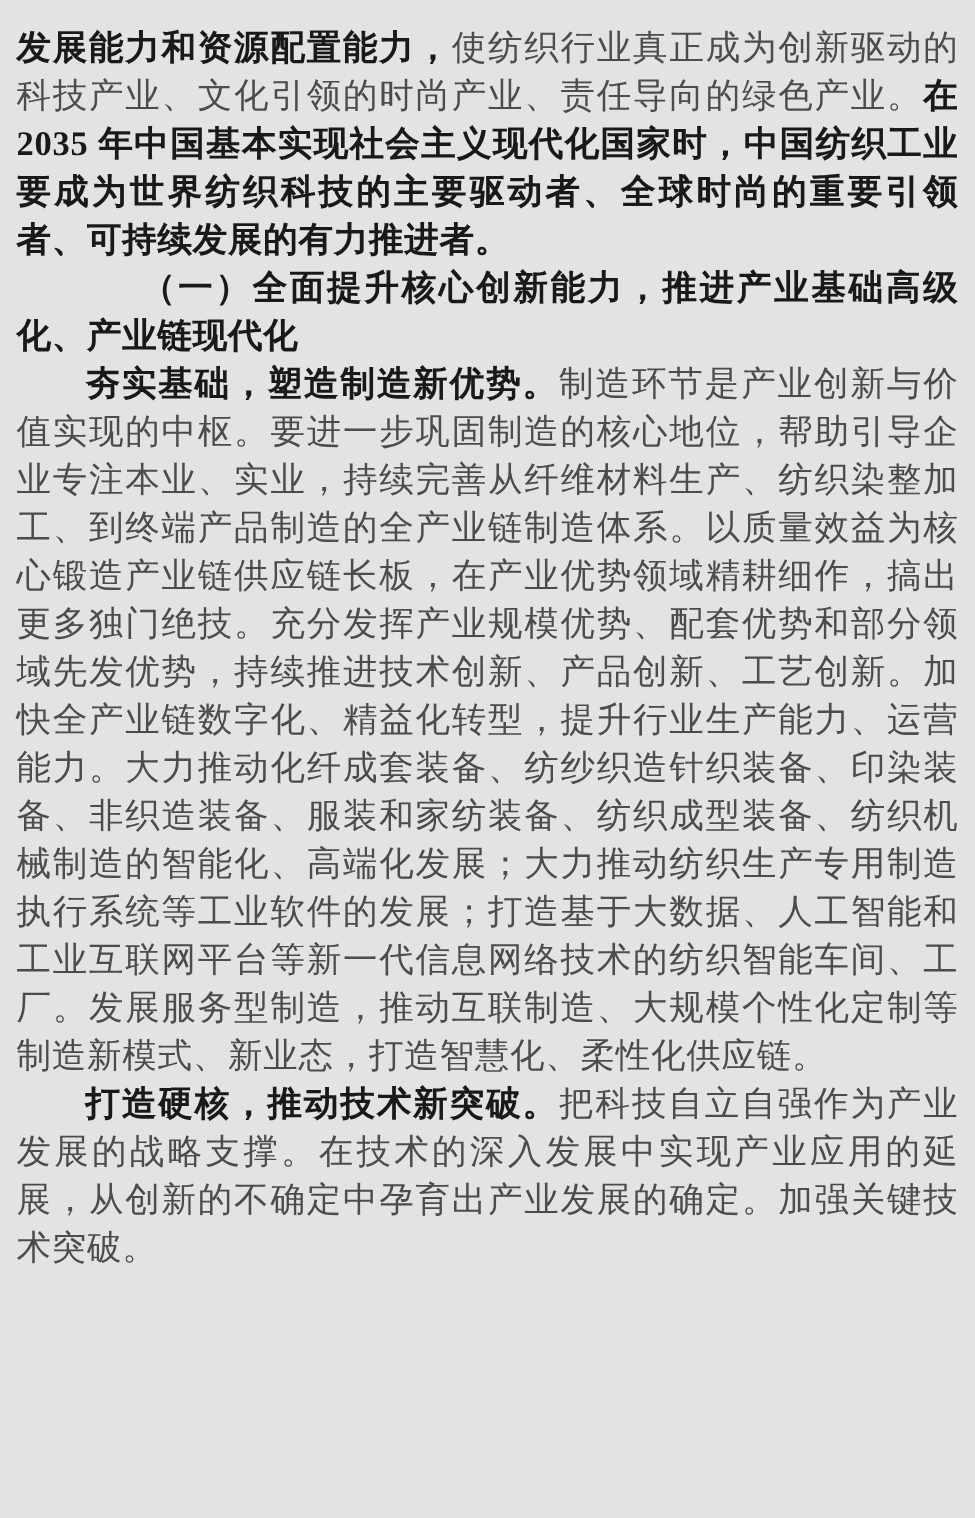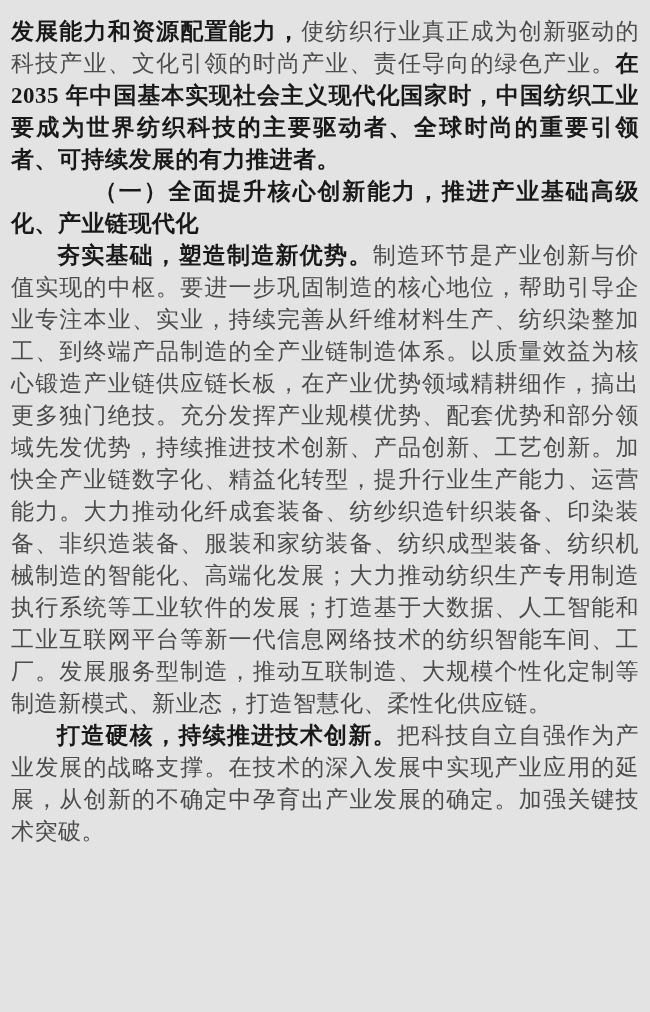--- a/index.html
+++ b/index.html
@@ -43,15 +43,15 @@
   }
 </style>
 </head>
 <body style="background: rgb(227, 227, 227);">
 
 <main class="page" style="background: rgb(227, 227, 227);">
   <div id="doc-body">
       <p class="para"><span class="run-bold" style="color: rgb(25, 25, 25);">发展能力和资源配置能力，</span><span class="run-regular" style="color: rgb(76, 76, 76);">使纺织行业真正成为创新驱动的科技产业、文化引领的时尚产业、责任导向的绿色产业。</span><span class="run-bold" style="color: rgb(25, 25, 25);">在 2035 年中国基本实现社会主义现代化国家时，中国纺织工业要成为世界纺织科技的主要驱动者、全球时尚的重要引领者、可持续发展的有力推进者。</span></p>
       <p class="para indent"><span class="run-bold" style="color: rgb(25, 25, 25); margin-left: 37px;">（一）全面提升核心创新能力，推进产业基础高级化、产业链现代化</span></p>
       <p class="para indent"><span class="run-bold" style="color: rgb(25, 25, 25);">夯实基础，塑造制造新优势。</span><span class="run-regular" style="color: rgb(76, 76, 76);">制造环节是产业创新与价值实现的中枢。要进一步巩固制造的核心地位，帮助引导企业专注本业、实业，持续完善从纤维材料生产、纺织染整加工、到终端产品制造的全产业链制造体系。以质量效益为核心锻造产业链供应链长板，在产业优势领域精耕细作，搞出更多独门绝技。充分发挥产业规模优势、配套优势和部分领域先发优势，持续推进技术创新、产品创新、工艺创新。加快全产业链数字化、精益化转型，提升行业生产能力、运营能力。大力推动化纤成套装备、纺纱织造针织装备、印染装备、非织造装备、服装和家纺装备、纺织成型装备、纺织机械制造的智能化、高端化发展；大力推动纺织生产专用制造执行系统等工业软件的发展；打造基于大数据、人工智能和工业互联网平台等新一代信息网络技术的纺织智能车间、工厂。发展服务型制造，推动互联制造、大规模个性化定制等制造新模式、新业态，打造智慧化、柔性化供应链。</span></p>
-      <p class="para indent"><span class="run-bold" style="color: rgb(25, 25, 25);">打造硬核，持续推进技术创新。</span><span class="run-regular" style="color: rgb(76, 76, 76);">把科技自立自强作为产业发展的战略支撑。在技术的深入发展中实现产业应用的延展，从创新的不确定中孕育出产业发展的确定。加强关键技术突破。</span></p>
+      <p class="para indent"><span class="run-bold" style="color: rgb(25, 25, 25);">打造硬核，推动技术新突破。</span><span class="run-regular" style="color: rgb(76, 76, 76);">把科技自立自强作为产业发展的战略支撑。在技术的深入发展中实现产业应用的延展，从创新的不确定中孕育出产业发展的确定。加强关键技术突破。</span></p>
     </div>
 </main>
 
 </body></html>

